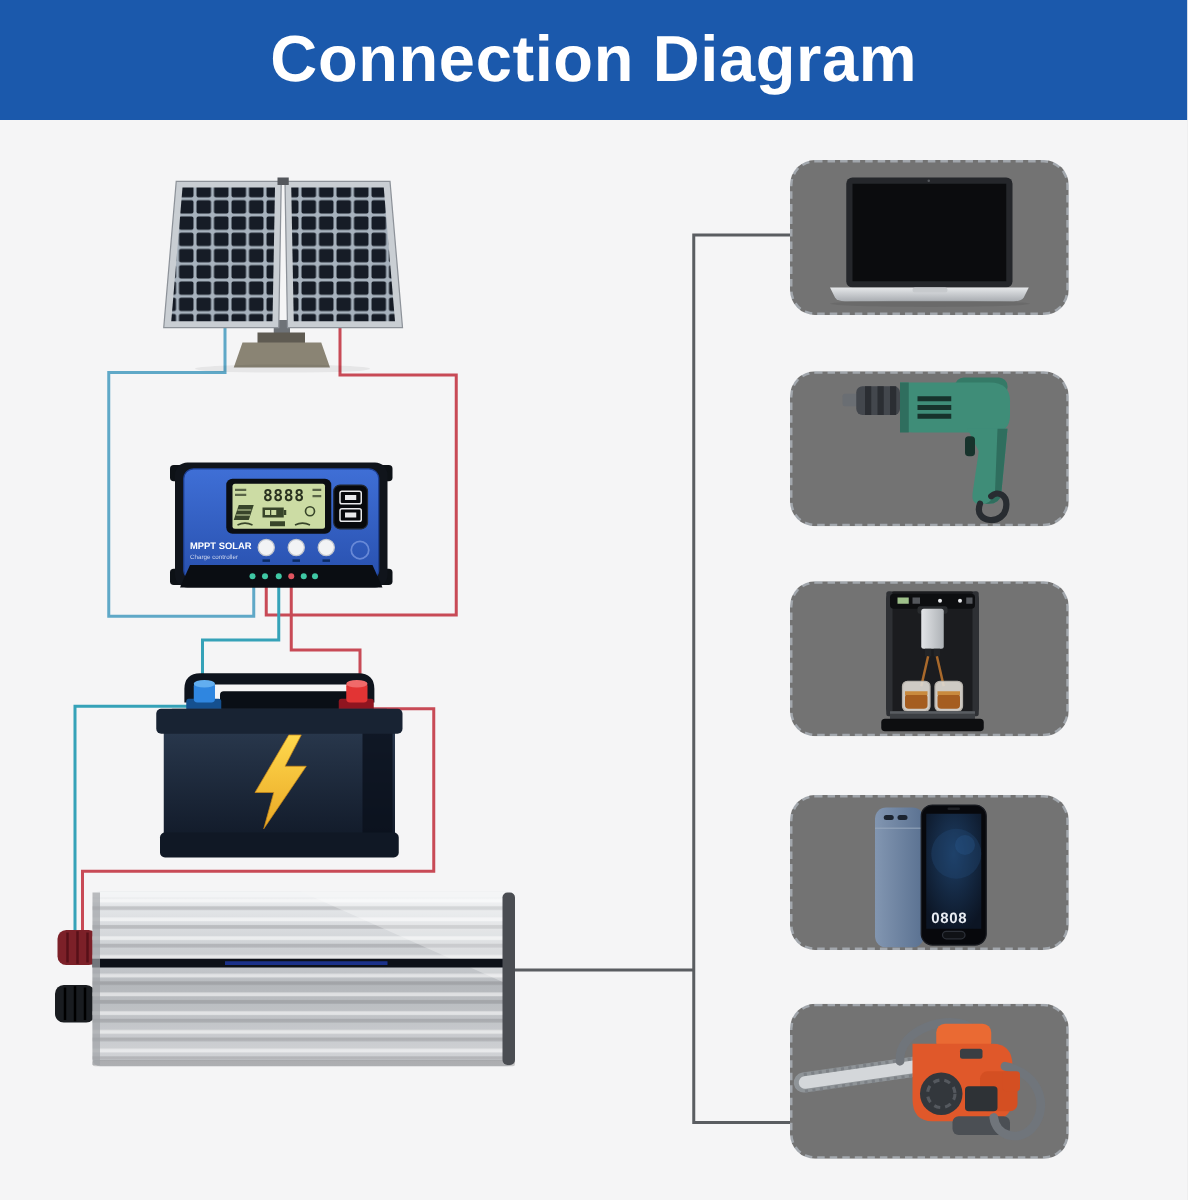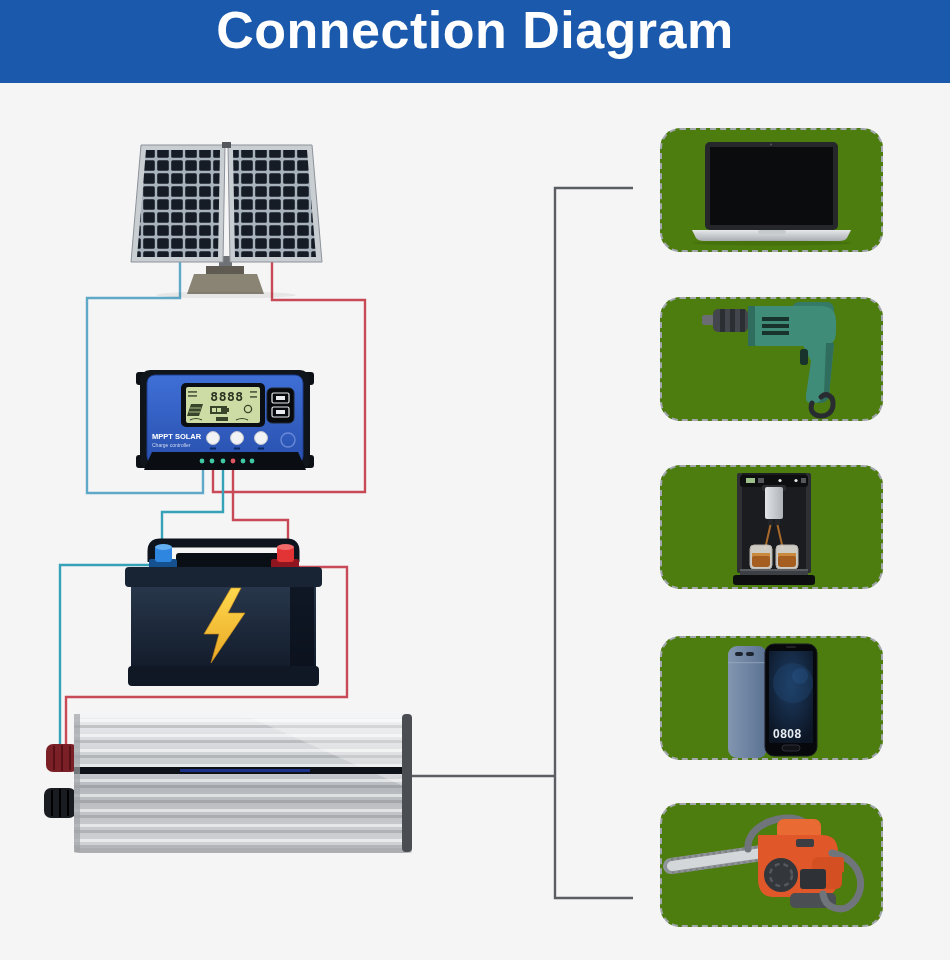--- a/index.html
+++ b/index.html
@@ -1,24 +1,24 @@
 <!DOCTYPE html>
 <html><head>
 <meta charset="utf-8">
 <style>
   html,body{margin:0;padding:0;background:#e9eaec;}
   .canvas{position:relative;width:950px;height:960px;background:#f5f5f6;overflow:hidden;
           font-family:"Liberation Sans",sans-serif;}
-  .header{position:absolute;top:0;left:0;width:950px;height:83px;background:#1b59ac;
-          display:flex;justify-content:center;}
+  .header{position:absolute;top:0;left:0;width:950px;height:96px;background:#1b59ac;
+          display:flex;align-items:center;justify-content:center;}
   .header h1{margin:0;color:#ffffff;font-size:52px;font-weight:bold;letter-spacing:0.5px;}
   .wires{position:absolute;top:0;left:0;width:950px;height:960px;pointer-events:none;}
   .comp{position:absolute;}
-  .dashed-box{position:absolute;left:660px;width:219px;height:120px;border:2px dashed #a2a7ad;
-              border-radius:20px;background:#4d7c0f;}
+  .dashed-box{position:absolute;left:632px;width:219px;height:120px;border:2px dashed #a2a7ad;
+              border-radius:20px;background:#737373;}
   .dashed-box svg{position:absolute;top:0;left:0;}
   svg text{font-family:"Liberation Sans",sans-serif;}
   .seg{font-family:"DejaVu Sans Mono",monospace;font-weight:bold;}
 </style>
 </head>
 <body>
 
 <div class="canvas">
 
   <div class="header">

